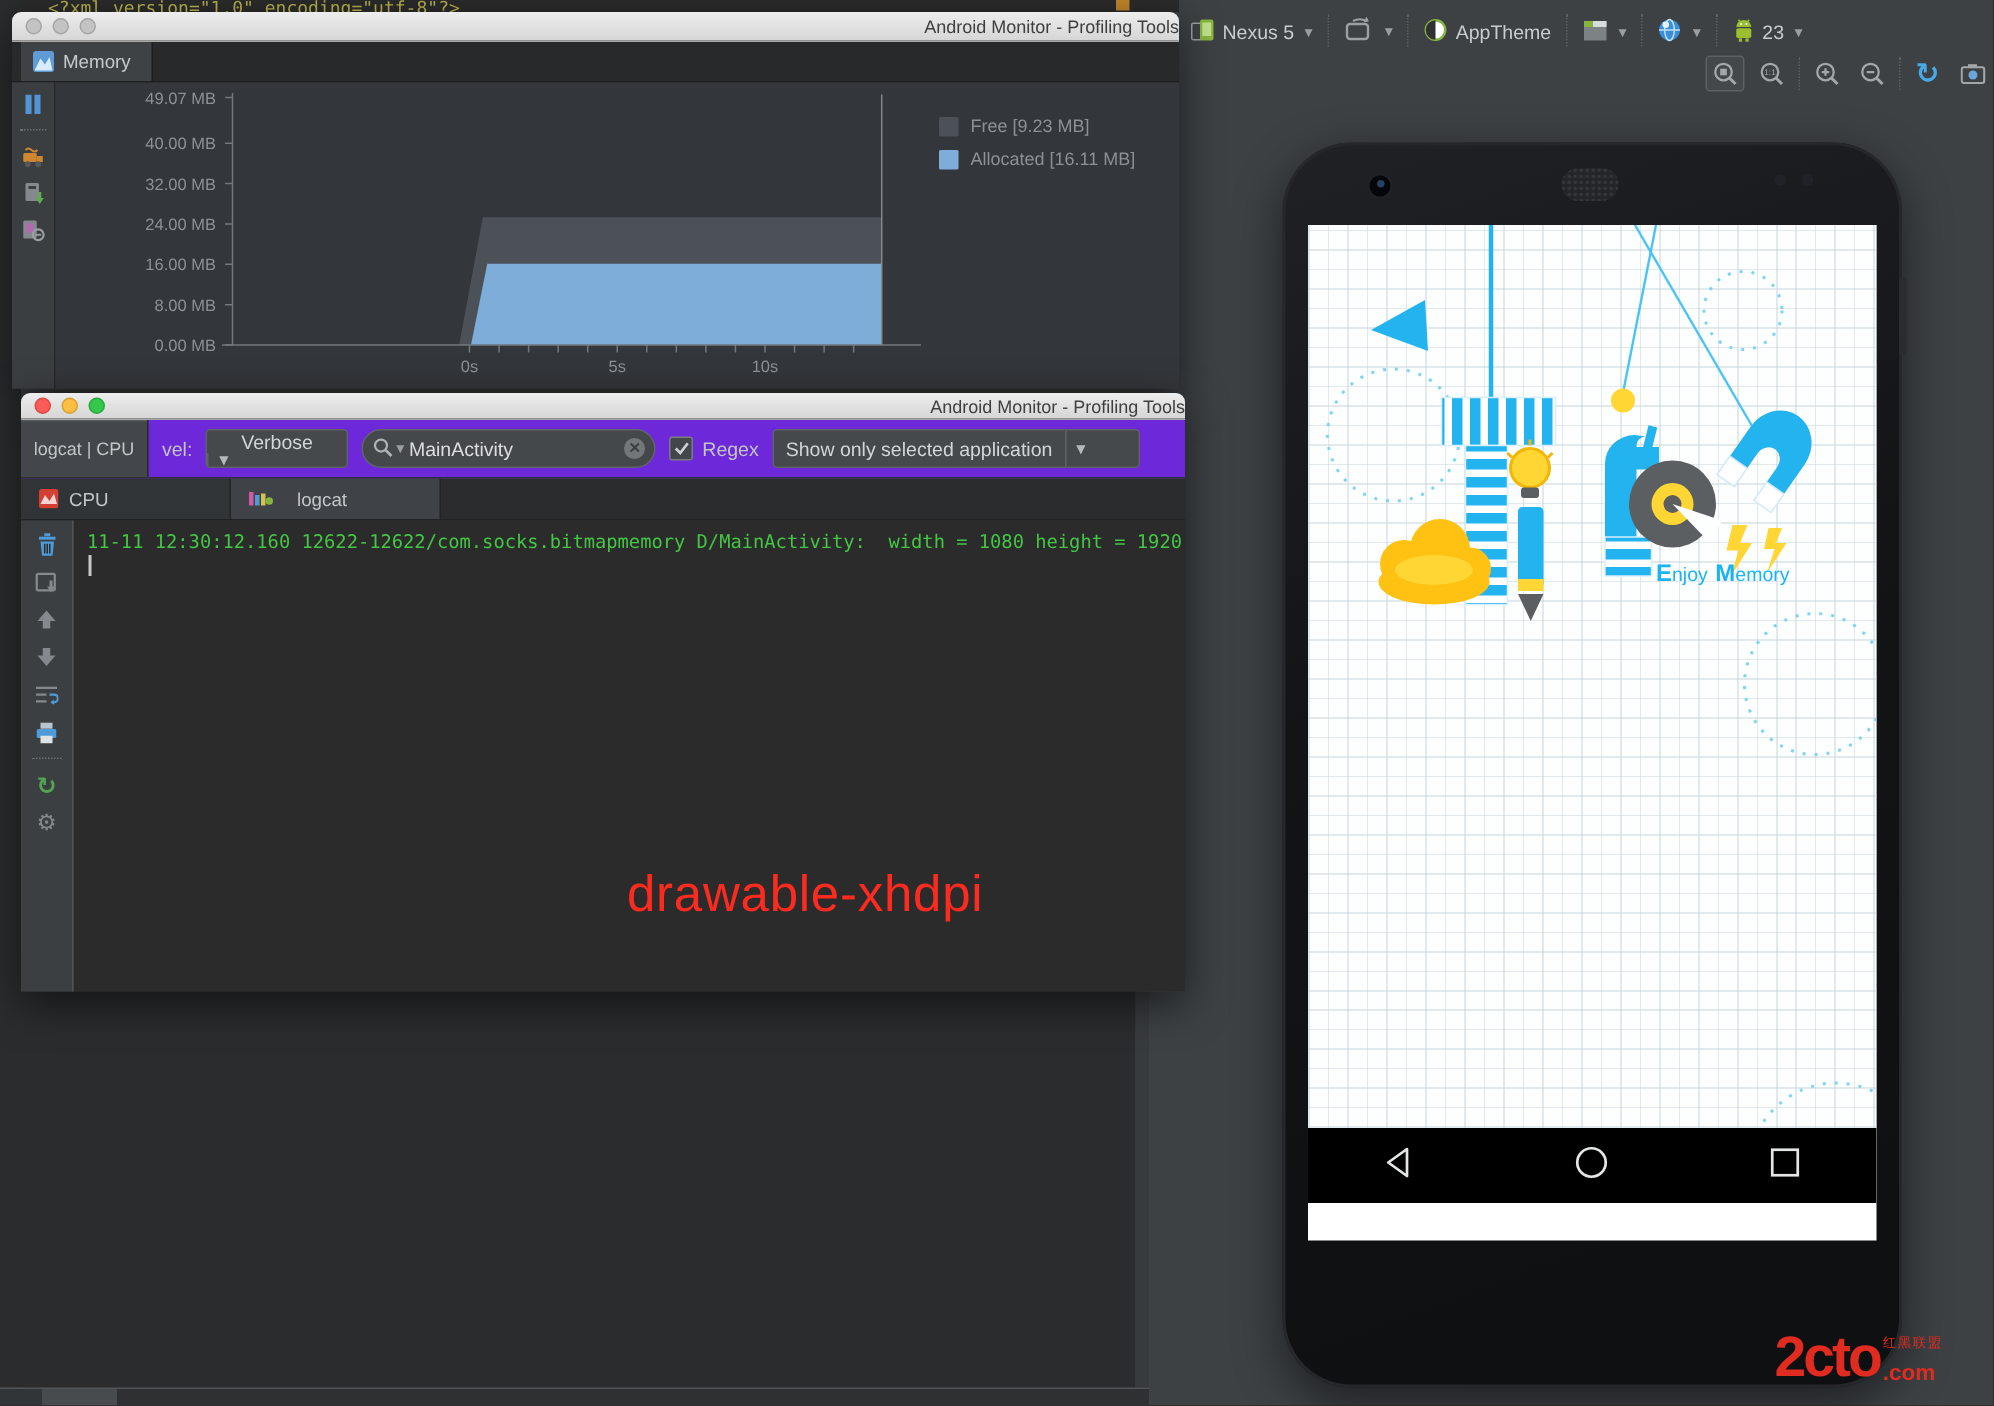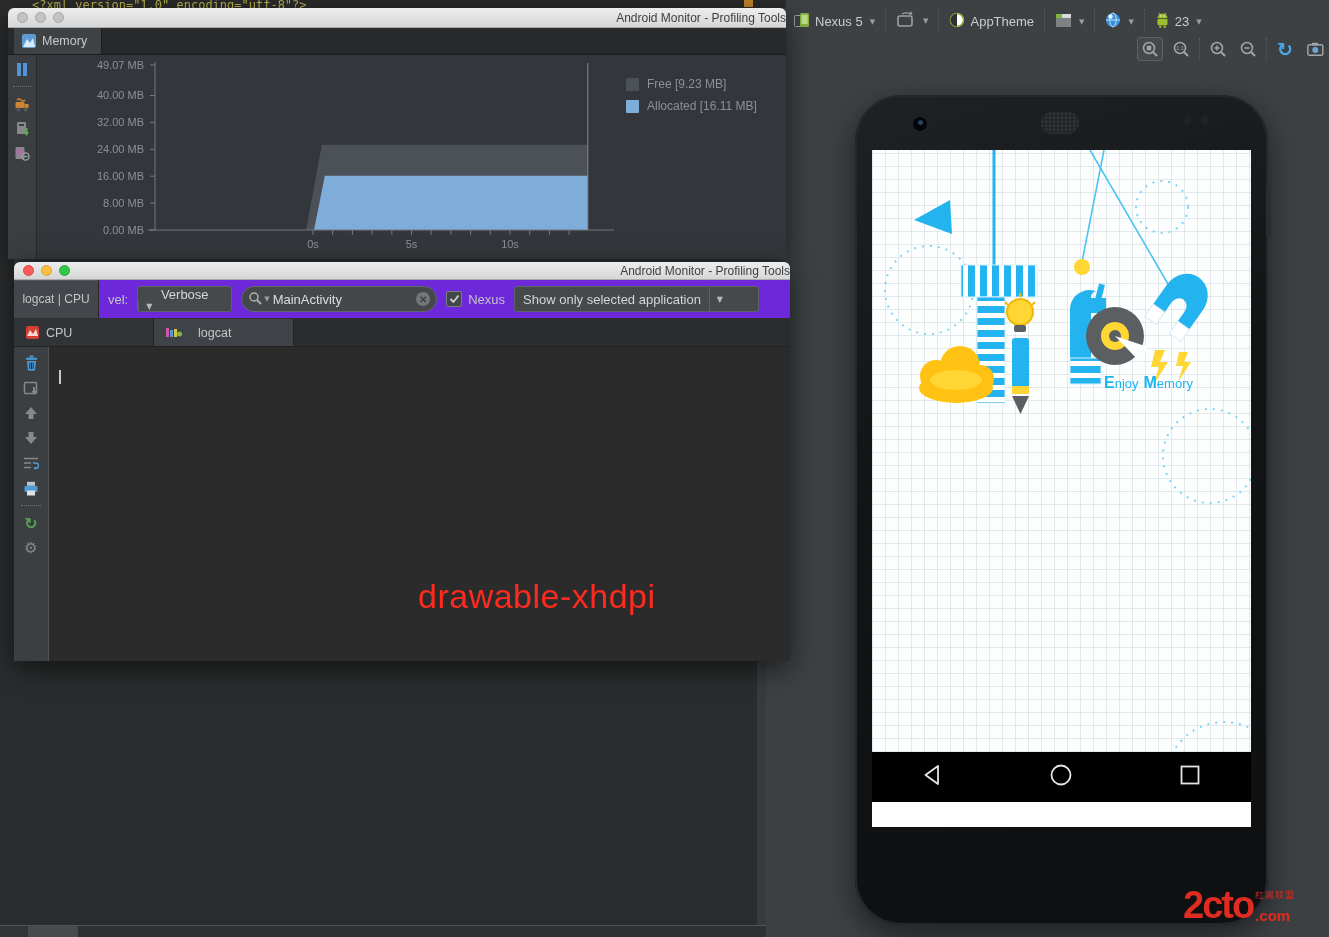--- a/index.html
+++ b/index.html
@@ -464,21 +464,21 @@
         <span class="dd" style="margin-left:-1px;">▼</span>
         <span class="grow">MainActivity</span>
         <span class="clear-x">✕</span>
       </div>
       <div style="display:flex;align-items:center;gap:6px;">
         <span class="chk">
           <svg width="11" height="10">
               <path d="M1.5,5 L4.5,8 L9.5,1.5" fill="none" stroke="#cfd2d4" stroke-width="1.8"></path>
             </svg>
         </span>
-        <span class="tb-label">Nexus</span>
+        <span class="tb-label">Regex</span>
       </div>
       <div class="combo" style="width:243px;">
         <span class="val grow">Show only selected application</span>
         <span class="arrowbox">▼</span>
       </div>
     </div>
     <div class="tabrow">
       <div class="mtab">
         <svg width="13" height="13">
             <rect width="13" height="13" rx="2" fill="#d33f32"></rect>
@@ -538,20 +538,21 @@
           <svg width="16" height="15">
               <rect x="4" y="0.8" width="8" height="4" fill="#b9c4cc"></rect>
               <rect x="1.5" y="5" width="13" height="6" rx="1" fill="#4f9bd8"></rect>
               <rect x="4" y="9.5" width="8" height="5" fill="#dfe2e4"></rect>
             </svg>
         </span>
         <span class="dotsep" style="width:20px;"></span>
         <span class="gicon glyph" style="color:#53a453;font-size:16px;font-weight:bold;">↻</span>
         <span class="gicon glyph" style="color:#85898d;font-size:15px;">⚙</span>
       </div>
+      <div class="log-line">11-11 12:30:12.160 12622-12622/com.socks.bitmapmemory D/MainActivity:  width = 1080 height = 1920</div>
       <div class="cursorbar"></div>
       <div class="overlay-red">drawable-xhdpi</div>
     </div>
   </div>
 
   <div class="wm">
     <span class="brand">2cto</span>
     <span class="col">
       <span class="cn">红黑联盟</span>
       <span class="suffix">.com</span>

